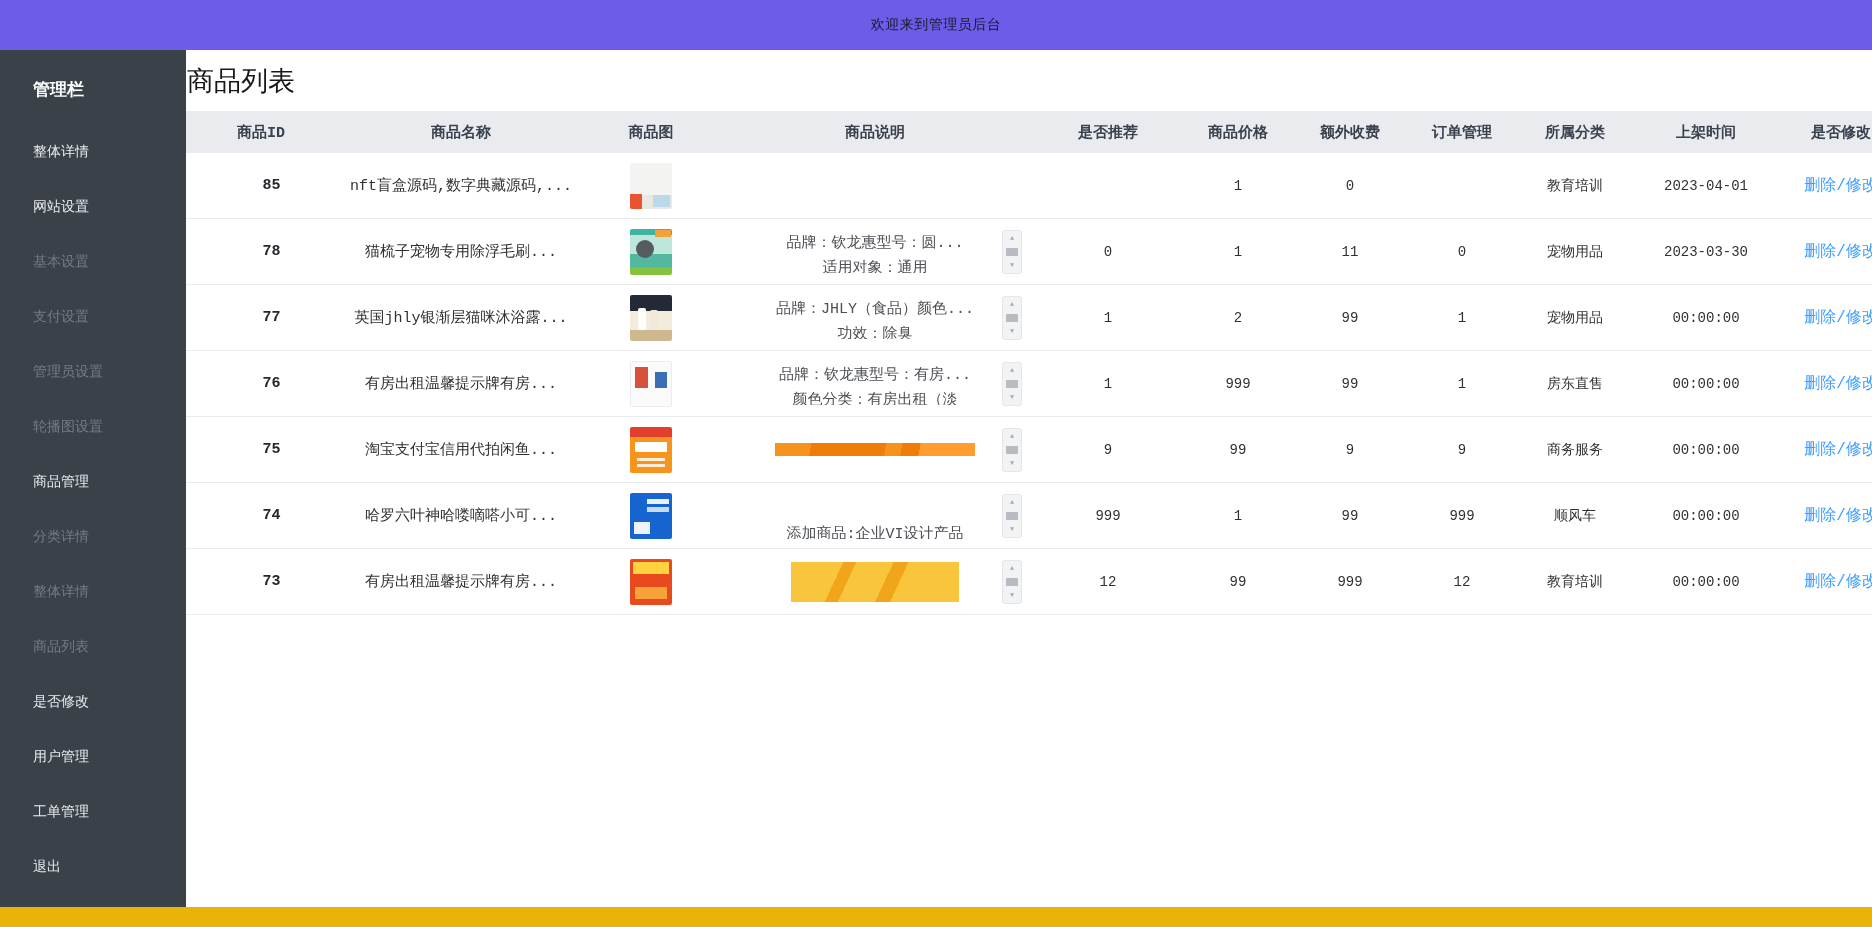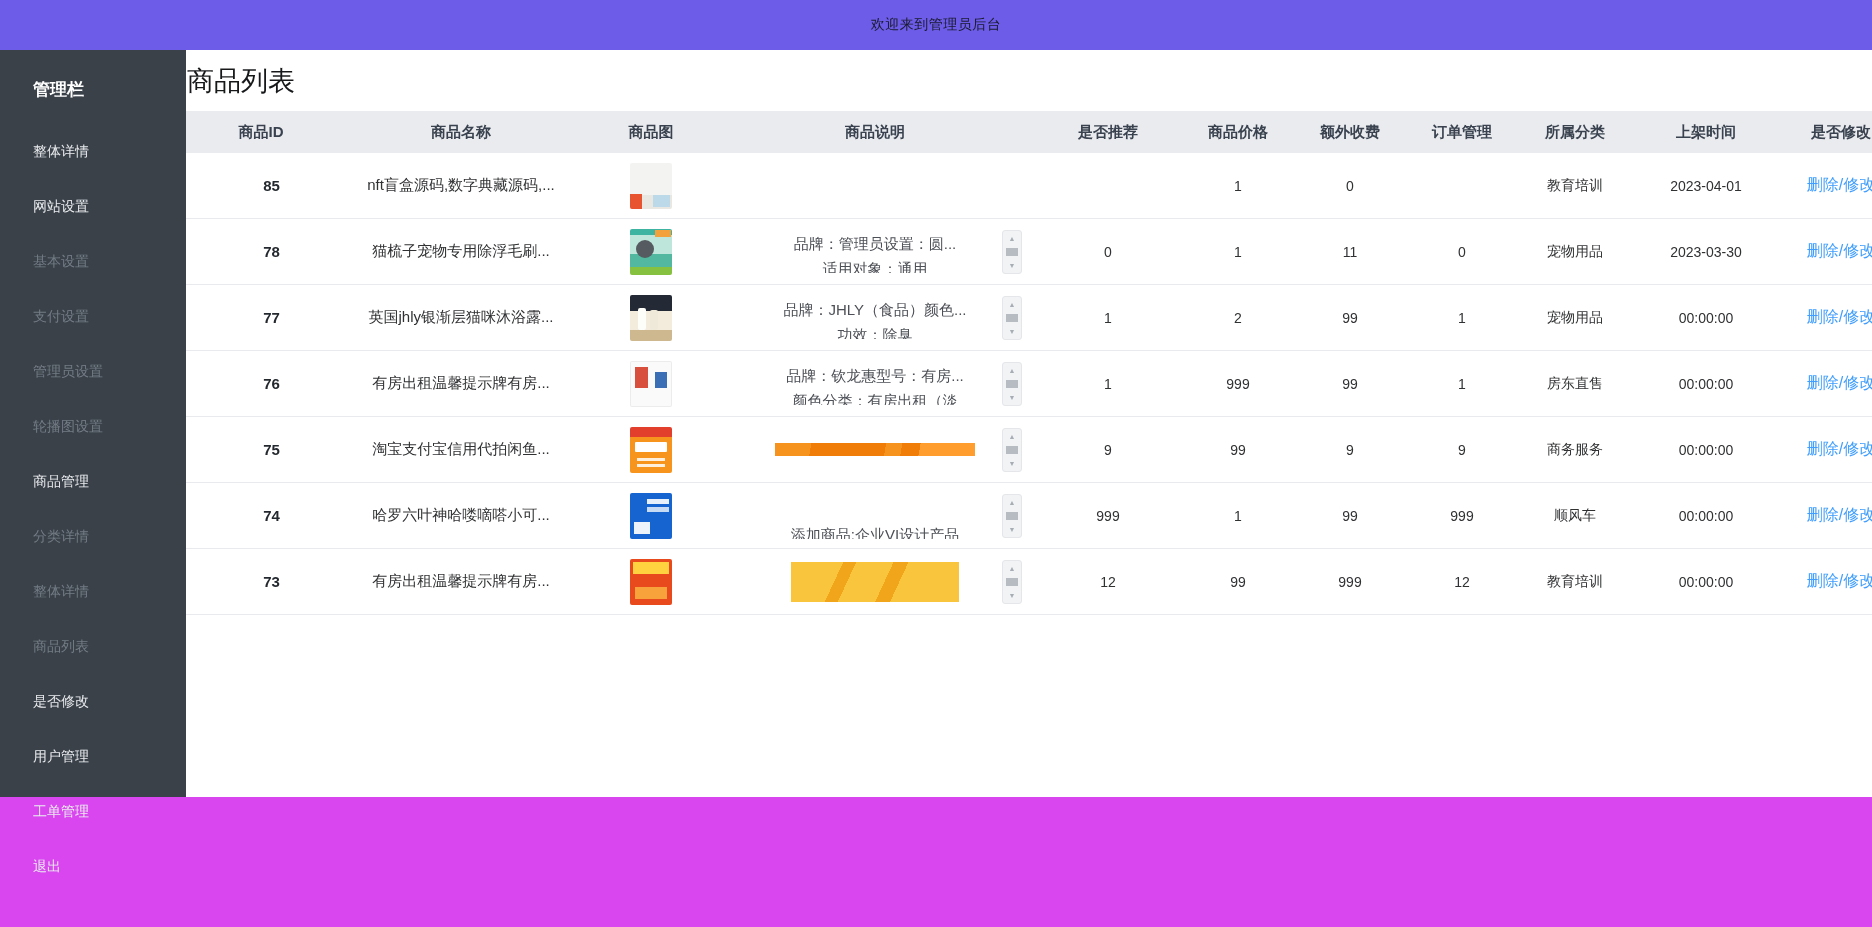--- a/index.html
+++ b/index.html
@@ -1,23 +1,23 @@
 <!DOCTYPE html>
 <html><head>
 <meta charset="utf-8">
 <style>
   html,body{margin:0;padding:0;background:#fff;font-family:"Liberation Sans","DejaVu Sans",sans-serif;}
-  .stage{width:1872px;height:927px;position:relative;overflow:hidden;background:#d946ef;}
+  .stage{width:1872px;height:927px;position:relative;overflow:hidden;background:#eab308;font-family:Liberation Mono, monospace;}
 
   
   .banner{height:50px;background:#6c5ce7;color:#1c1c28;display:flex;align-items:center;justify-content:center;}
   .banner-text{font-size:14px;color:#111;letter-spacing:.5px;color:#1a1a2e;}
 
   
-  .app{display:flex;height:747px;}
+  .app{display:flex;height:857px;}
   .sidebar{width:186px;background:#3a4149;box-sizing:border-box;padding:28px 0 0 33px;flex-shrink:0;}
   .side-title{color:#ffffff;font-size:17px;font-weight:bold;margin-bottom:42px;}
   .side-item{font-size:14px;margin-bottom:37px;cursor:pointer;}
   .side-item.bright{color:#e9ebee;}
   .side-item.dim{color:#737b85;}
 
   .content{flex:1;background:#fff;min-width:0;}
   .page-title{font-size:27px;color:#17181a;margin:13px 0 12px 1px;font-weight:400;}
 
   table{width:1716px;border-collapse:collapse;table-layout:fixed;}
@@ -158,21 +158,21 @@
   </tr>
 
   <tr>
     <td class="td-id">78</td>
     <td class="td-name">猫梳子宠物专用除浮毛刷...</td>
     <td>
       <div class="thumb t78"></div>
     </td>
     <td class="td-desc">
       <div class="desc-box desc-text">
-        <div class="desc-l1">品牌：管理员设置：圆...</div>
+        <div class="desc-l1">品牌：钦龙惠型号：圆...</div>
         <div class="desc-l2">适用对象：通用</div>
 
       </div>
       <div class="spinner">
         <span class="sp-arrow">▲</span>
         <span class="sp-bar"></span>
         <span class="sp-arrow">▼</span>
       </div>
     </td>
     <td>0</td>

